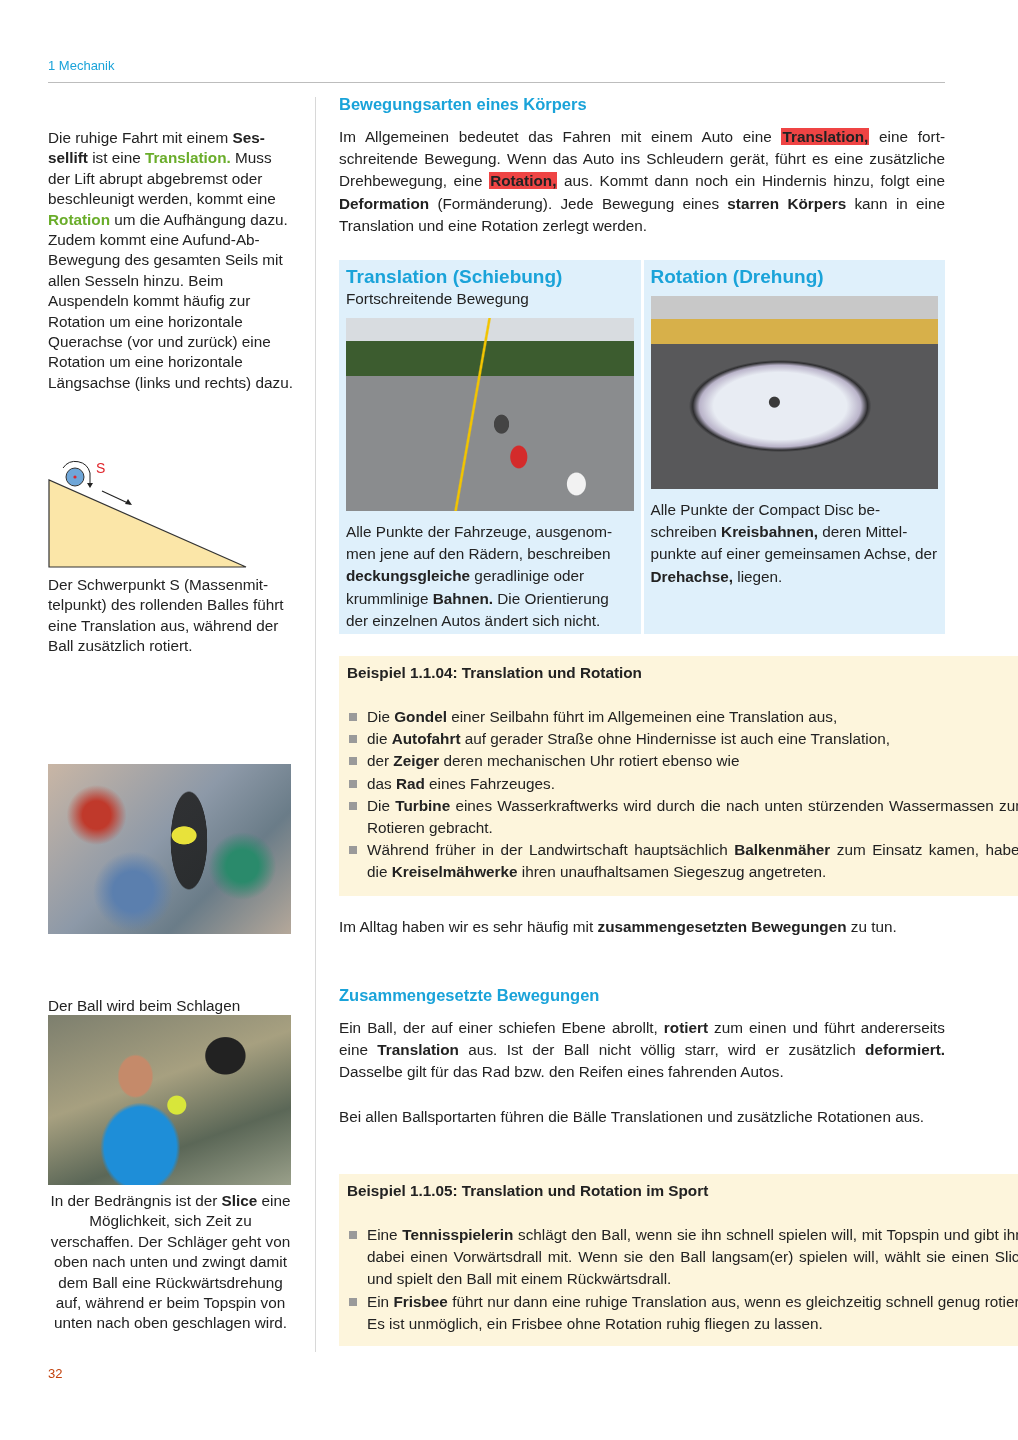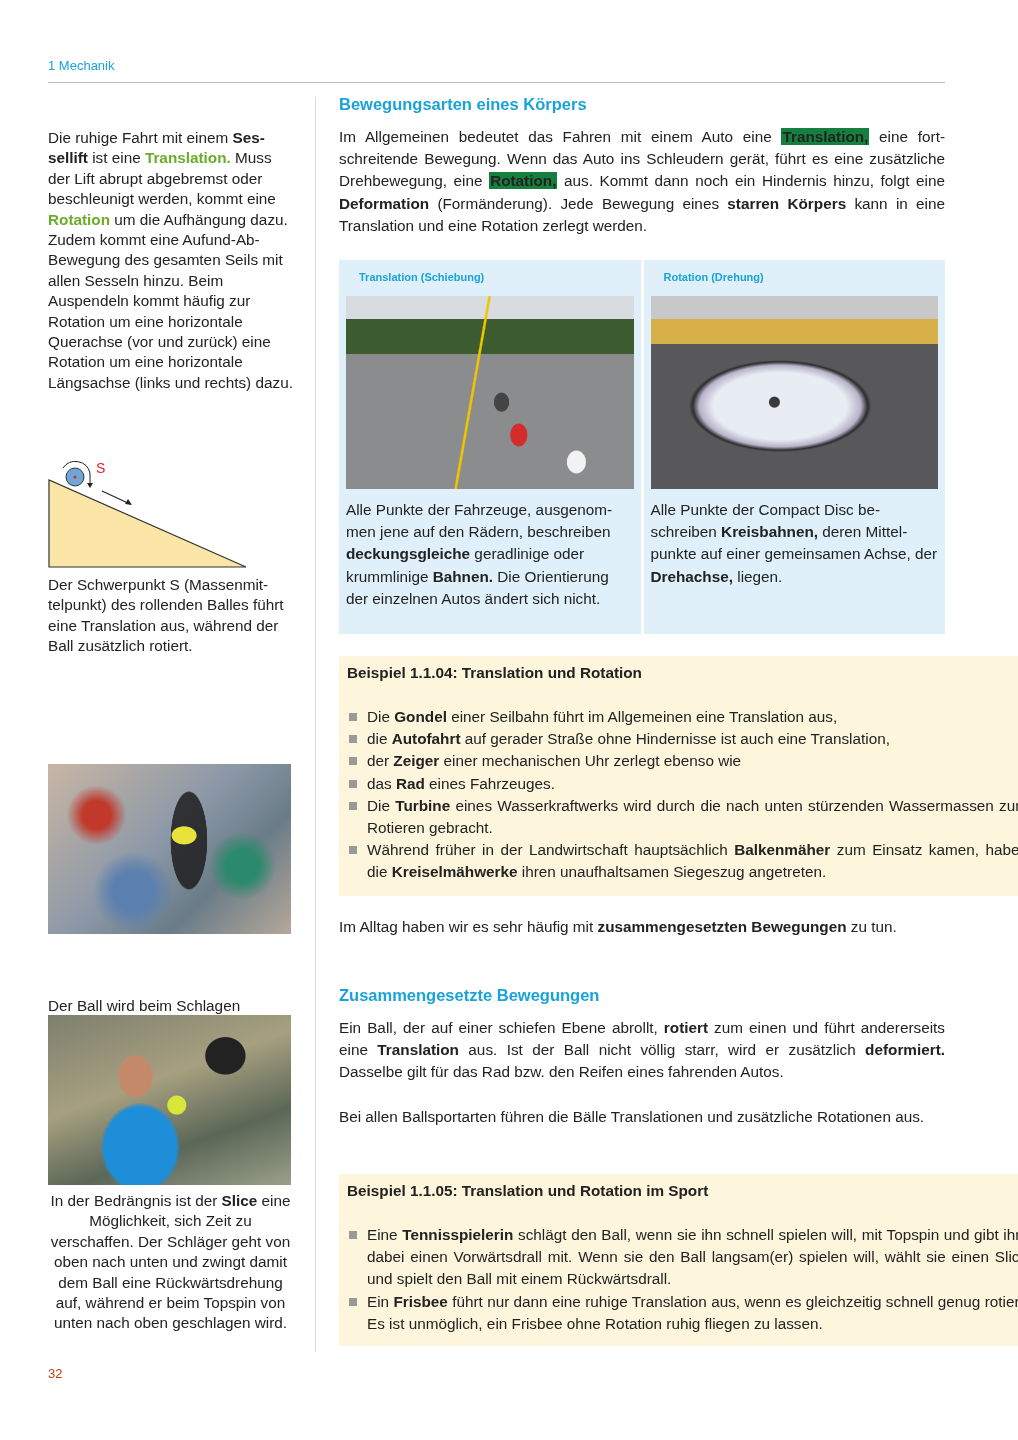--- a/index.html
+++ b/index.html
@@ -4,21 +4,21 @@
   <style>
     * { box-sizing: border-box; margin: 0; padding: 0; }
     html, body { width: 1018px; height: 1440px; background: #ffffff; }
     body {
       position: relative;
       font-family: "Liberation Sans", "DejaVu Sans", sans-serif;
       color: #1a1a1a;
       overflow: hidden;
     }
     b { font-weight: bold; }
-    .hl { background: #15803d; font-weight: bold; padding: 0 1px; }
+    .hl { background: #ef4444; font-weight: bold; padding: 0 1px; }
     .green { color: #6aad2a; font-weight: bold; }
 
     #running-head {
       position: absolute; left: 48px; top: 58px;
       font-size: 13px; color: #1aa3d9;
     }
     #head-rule {
       position: absolute; left: 48px; top: 82px; width: 897px; height: 1px;
       background: #bdbdbd;
     }
@@ -64,21 +64,21 @@
     .main { position: absolute; left: 339px; width: 606px; font-size: 15.3px; line-height: 22.2px; color: #222; }
     .section-title { font-size: 16.5px; font-weight: bold; color: #1aa3d9; text-align: center; }
     #sec1-title { position: absolute; left: 339px; top: 95px; }
     #sec1-text { top: 126px; text-align: justify; }
 
     #compare-table {
       position: absolute; left: 339px; top: 260px; width: 606px; height: 374px;
       display: flex; gap: 3px;
     }
     .cmp-col { flex: 1; background: #dff0fb; padding: 6px 7px 0 7px; position: relative; }
-    .cmp-title { font-size: 11px; font-weight: bold; color: #1aa3d9; line-height: 22px; margin-left: 13px; }
+    .cmp-title { font-size: 19px; font-weight: bold; color: #1aa3d9; line-height: 22px; }
     .cmp-sub { font-size: 15.3px; line-height: 22px; color: #222; }
     .cmp-photo { margin-top: 8px; width: 100%; height: 193px; }
     #photo-highway {
       background:
         linear-gradient(100deg, transparent 0 44%, #f2c400 44.4% 44.8%, transparent 45.2%),
         radial-gradient(ellipse 9px 12px at 60% 72%, #d42b2b 0 90%, transparent 100%),
         radial-gradient(ellipse 10px 12px at 80% 86%, #f2f2f2 0 90%, transparent 100%),
         radial-gradient(ellipse 8px 10px at 54% 55%, #444 0 90%, transparent 100%),
         linear-gradient(180deg, #d8dce0 0 12%, #3c5c2f 12% 30%, #8a8c8e 30% 100%);
     }
@@ -140,36 +140,37 @@
 <p id="side-player-caption" class="side rich"><span>In der Bedrängnis ist der </span><b>Slice</b><span> eine Möglichkeit, sich Zeit zu verschaffen. Der Schläger geht von oben nach unten und zwingt damit dem Ball eine Rückwärts­drehung auf, während er beim Topspin von unten nach oben geschlagen wird.</span></p>
 
 <div id="page-number">32</div>
 
 <h2 id="sec1-title" class="section-title">Bewegungsarten eines Körpers</h2>
 <p id="sec1-text" class="main rich"><span>Im Allgemeinen bedeutet das Fahren mit einem Auto eine </span><span class="hl">Translation,</span><span> eine fort­schreitende Bewegung. Wenn das Auto ins Schleudern gerät, führt es eine zusätz­liche Drehbewegung, eine </span><span class="hl">Rotation,</span><span> aus. Kommt dann noch ein Hindernis hinzu, folgt eine </span><b>Deformation</b><span> (Formänderung). Jede Bewegung eines </span><b>starren Körpers</b><span> kann in eine Translation und eine Rotation zerlegt werden.</span></p>
 
 <div id="compare-table">
   <div class="cmp-col">
     <div class="cmp-title">Translation (Schiebung)</div>
+    <div class="cmp-sub">Fortschreitende Bewegung</div>
     <div id="photo-highway" class="cmp-photo"></div>
     <p class="cmp-text rich"><span>Alle Punkte der Fahrzeuge, ausgenom­men jene auf den Rädern, beschreiben </span><b>deckungsgleiche</b><span> geradlinige oder krummlinige </span><b>Bahnen.</b><span> Die Orientierung der einzelnen Autos ändert sich nicht.</span></p>
   </div>
   <div class="cmp-col">
     <div class="cmp-title">Rotation (Drehung)</div>
     <div id="photo-cd" class="cmp-photo"></div>
     <p class="cmp-text rich"><span>Alle Punkte der Compact Disc be­schreiben </span><b>Kreisbahnen,</b><span> deren Mittel­punkte auf einer gemeinsamen Achse, der </span><b>Drehachse,</b><span> liegen.</span></p>
   </div>
 </div>
 
 <div id="example1" class="example-box">
   <div class="example-title">Beispiel 1.1.04: Translation und Rotation</div>
   <ul class="example-list">
       <li><span class="bullet"></span><span>Die </span><b>Gondel</b><span> einer Seilbahn führt im Allgemeinen eine Translation aus,</span></li>
       <li><span class="bullet"></span><span>die </span><b>Autofahrt</b><span> auf gerader Straße ohne Hindernisse ist auch eine Translation,</span></li>
-      <li><span class="bullet"></span><span>der </span><b>Zeiger</b><span> einer mechanischen Uhr zerlegt ebenso wie</span></li>
+      <li><span class="bullet"></span><span>der </span><b>Zeiger</b><span> deren mechanischen Uhr rotiert ebenso wie</span></li>
       <li><span class="bullet"></span><span>das </span><b>Rad</b><span> eines Fahrzeuges.</span></li>
       <li><span class="bullet"></span><span>Die </span><b>Turbine</b><span> eines Wasserkraftwerks wird durch die nach unten stürzenden Wassermassen zum Rotieren gebracht.</span></li>
       <li><span class="bullet"></span><span>Während früher in der Landwirtschaft hauptsächlich </span><b>Balkenmäher</b><span> zum Einsatz kamen, haben die </span><b>Kreiselmähwerke</b><span> ihren unaufhaltsamen Siegeszug ange­treten.</span></li>
     </ul>
 </div>
 
 <p id="sec1-closing" class="main rich"><span>Im Alltag haben wir es sehr häufig mit </span><b>zusammengesetzten Bewegungen</b><span> zu tun.</span></p>
 
 <h2 id="sec2-title" class="section-title">Zusammengesetzte Bewegungen</h2>
 <p id="sec2-text1" class="main rich"><span>Ein Ball, der auf einer schiefen Ebene abrollt, </span><b>rotiert</b><span> zum einen und führt anderer­seits eine </span><b>Translation</b><span> aus. Ist der Ball nicht völlig starr, wird er zusätzlich </span><b>defor­miert.</b><span> Dasselbe gilt für das Rad bzw. den Reifen eines fahrenden Autos.</span></p>

